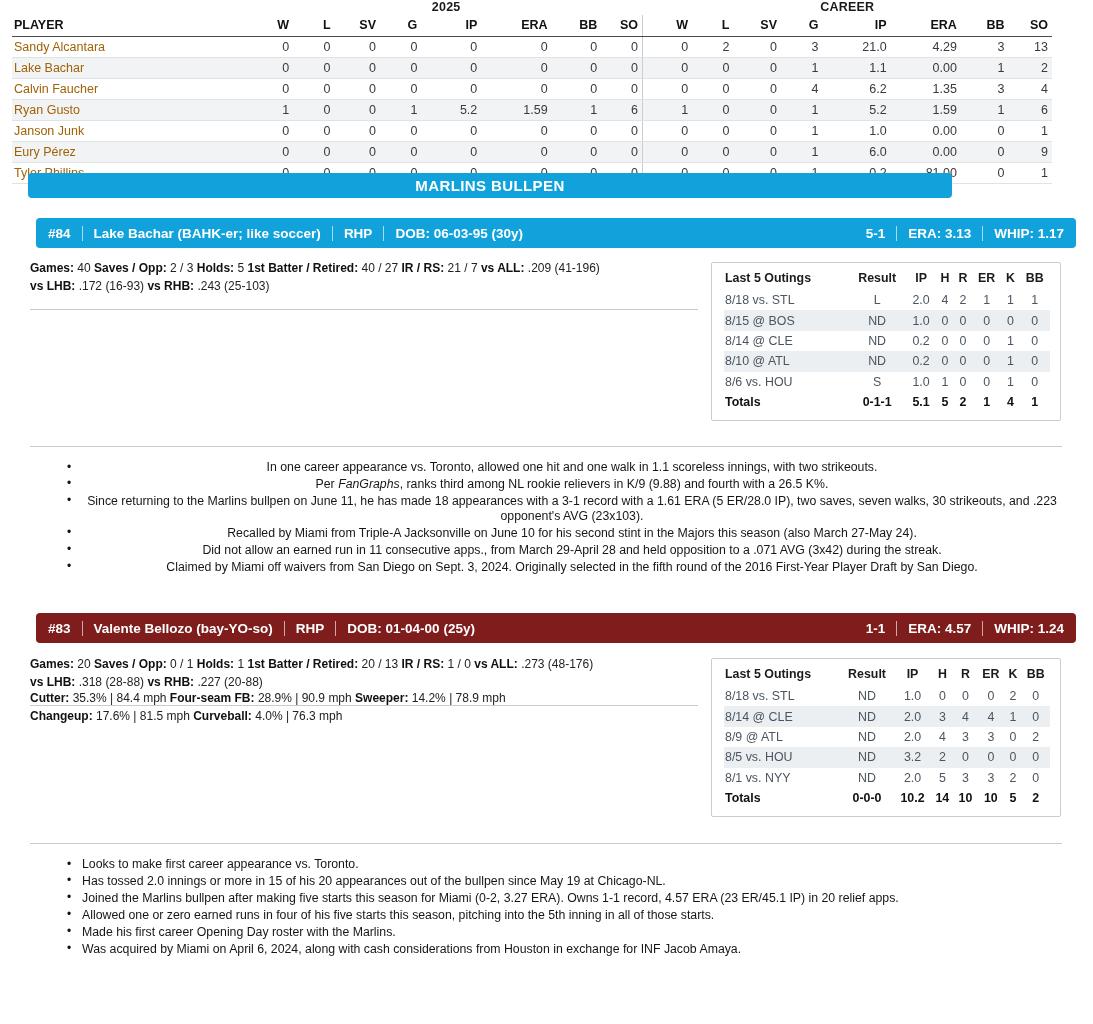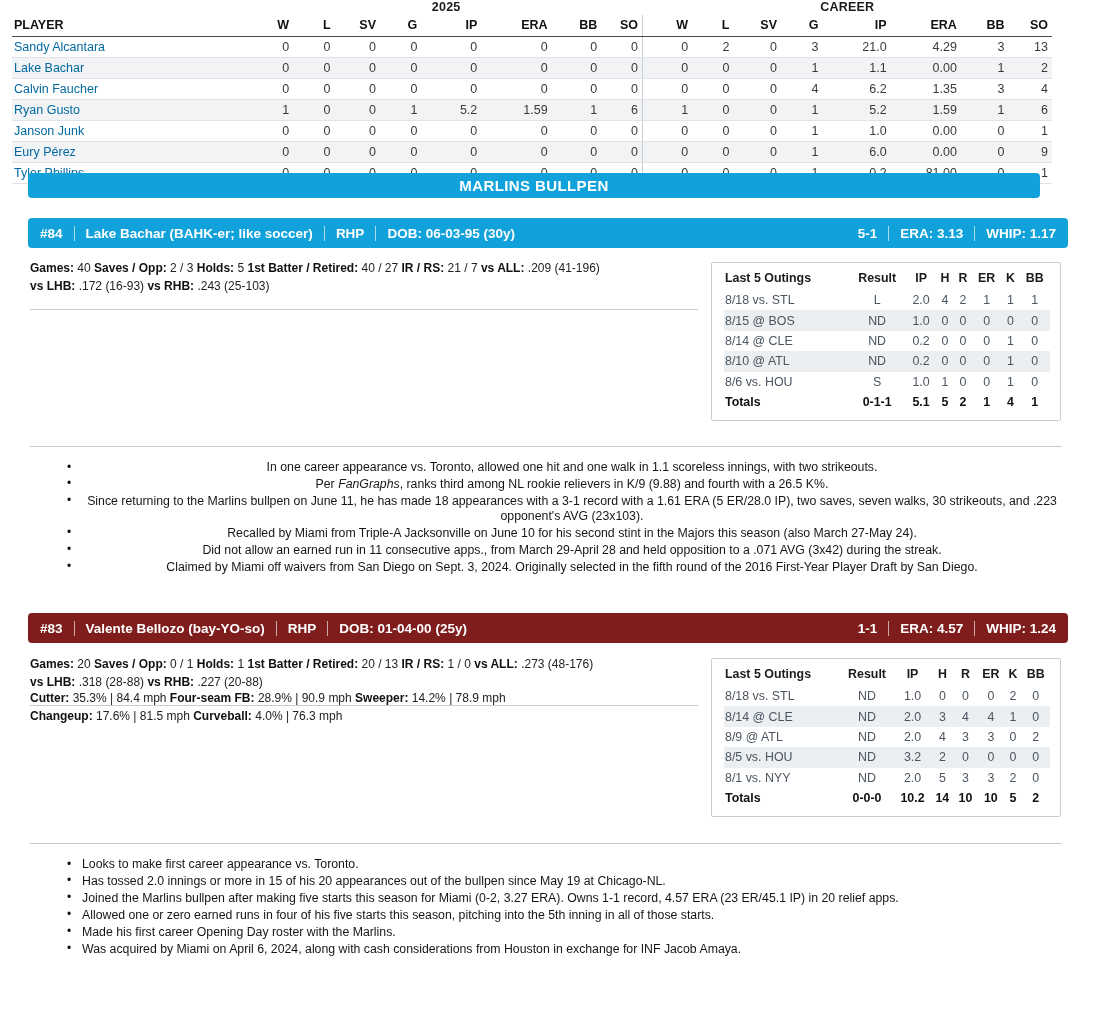--- a/index.html
+++ b/index.html
@@ -54,46 +54,46 @@
   table.stat-table td {
     padding: 3px 4px;
     text-align: right;
     border-bottom: 1px solid #dfe3e8;
     white-space: nowrap;
     color: #3a3a3a;
   }
   table.stat-table td.player-col {
     text-align: left;
     padding-left: 2px;
-    color: #0369a1;
+    color: #a16207;
   }
   table.stat-table tbody tr:nth-child(even) td { background: #f1f3f5; }
   .divider-col { border-left: 1.2px solid #c9ced4 !important; }
   th.divider-col, td.divider-col { padding-left: 12px; }
 
   
   .banner {
     position: absolute;
     left: 28px;
-    width: 1012px;
+    width: 924px;
     height: 25px;
     border-radius: 4px;
     color: #fff;
     font-size: 15px;
     font-weight: bold;
     letter-spacing: .4px;
     display: flex;
     align-items: center;
     justify-content: center;
   }
 
   
   .player-bar {
     position: absolute;
-    left: 28px;
+    left: 36px;
     width: 1040px;
     height: 30px;
     border-radius: 4px;
     color: #ffffff;
     display: flex;
     align-items: center;
     padding: 0 12px;
     font-size: 13.5px;
     font-weight: bold;
   }

